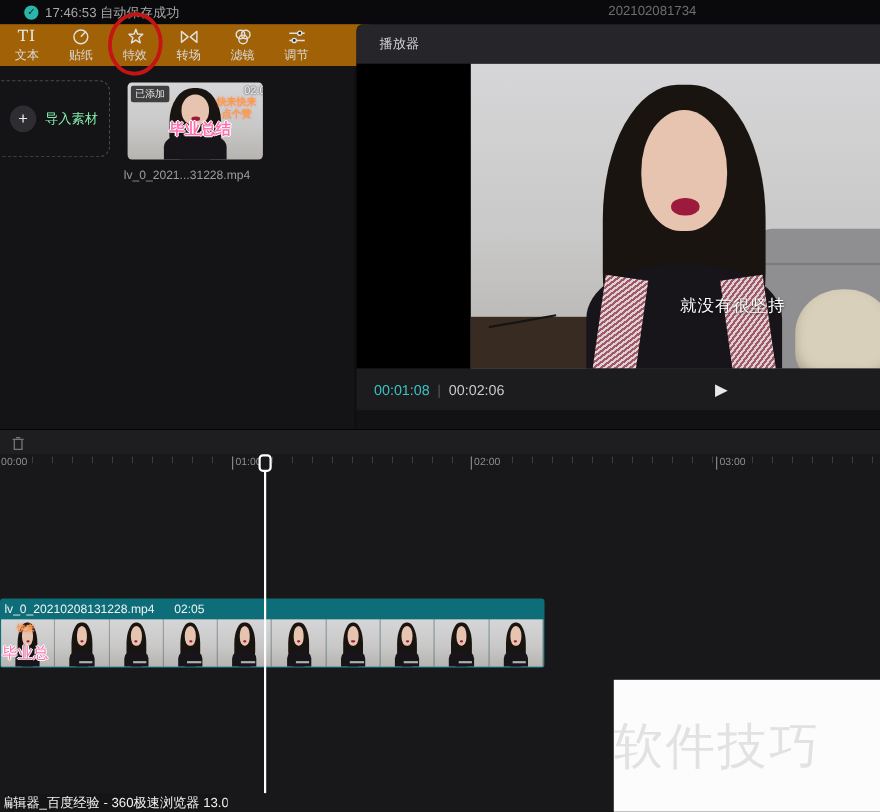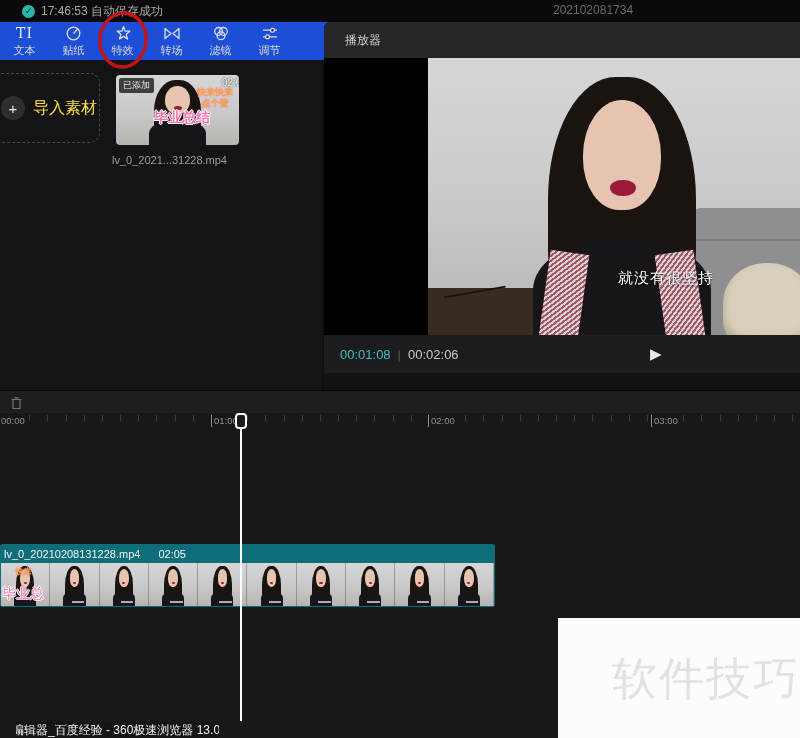--- a/index.html
+++ b/index.html
@@ -14,44 +14,44 @@
   
   .topbar{left:0;top:0;width:800px;height:22px;background:#0a0a0c;}
   .autosave{left:22px;top:0;height:22px;display:flex;align-items:center;gap:6px;}
   .check-circle{width:13px;height:13px;border-radius:50%;background:#2ab5aa;color:#06211f;
     font-size:9px;font-weight:bold;display:flex;align-items:center;justify-content:center;}
   .autosave-text{font-size:12px;color:#a9a9a9;}
   .session-id{left:553px;top:3px;font-size:12px;color:#6d6d6d;}
 
   
   .left-panel{left:0;top:22px;width:322px;height:368px;background:#141417;}
-  .toolbar{left:0;top:0;width:336px;height:38px;background:#1d4ed8;display:flex;border-bottom:1px solid #101012;}
+  .toolbar{left:0;top:0;width:336px;height:38px;background:#a16207;display:flex;border-bottom:1px solid #101012;}
   .tb-item{width:49px;height:38px;display:flex;flex-direction:column;align-items:center;justify-content:center;gap:1px;cursor:pointer;}
   .tb-icon{height:17px;display:flex;align-items:center;justify-content:center;color:#e3e3e3;}
   .tb-icon svg{stroke:#e0e0e0;fill:none;stroke-width:1.3;}
   .tb-icon.ti{font-family:"DejaVu Serif","Liberation Serif",serif;font-size:14px;color:#ececec;letter-spacing:1px;}
   .tb-label{font-size:11px;color:#d9d9d9;}
 
   .annotation-ellipse{left:95px;top:10px;z-index:60;pointer-events:none;}
 
   .media-panel{left:0;top:38px;width:322px;height:330px;background:#141417;overflow:hidden;}
   .import-btn{left:-14px;top:13px;width:114px;height:70px;border:1px dashed #4a4a4c;border-radius:10px;
     display:flex;align-items:center;justify-content:center;gap:8px;cursor:pointer;padding-left:12px;box-sizing:border-box;}
   .plus-circle{width:24px;height:24px;border-radius:50%;background:#2e2e32;color:#eaeaea;font-size:15px;
     display:flex;align-items:center;justify-content:center;}
-  .import-label{font-size:16px;color:#fde047;}
+  .import-label{font-size:12px;color:#86efac;}
 
   .clip-card{left:116px;top:15px;width:123px;height:70px;border-radius:4px;overflow:hidden;cursor:pointer;}
   .added-badge{left:3px;top:3px;background:rgba(25,25,25,.8);color:#e8e8e8;font-size:9px;padding:1px 4px;border-radius:2px;z-index:5;}
   .clip-duration{right:-8px;top:2px;color:#f2f2f2;font-size:10px;z-index:5;text-shadow:0 0 2px #000;}
   .ov-small{right:6px;top:12px;z-index:5;font-size:9px;font-weight:bold;color:#f6a23c;text-align:center;line-height:1.25;
     text-shadow:0 0 2px rgba(255,120,170,.8);white-space:pre-line;}
   .ov-title{left:50%;top:48%;transform:translateX(-42%);z-index:5;font-size:14px;font-weight:bold;color:#ff6fae;
     text-shadow:-1px 0 #fff,1px 0 #fff,0 -1px #fff,0 1px #fff;white-space:nowrap;}
-  .clip-filename{left:112px;top:94px;width:116px;text-align:left;font-size:11px;color:#9c9c9c;}
+  .clip-filename{left:112px;top:94px;width:116px;text-align:center;font-size:11px;color:#9c9c9c;}
 
   
   .scene{position:relative;overflow:hidden;background:linear-gradient(180deg,#d6d6d8 0%,#c9c9c9 55%,#b7b4b0 100%);}
   .scene .hair{position:absolute;left:31%;top:7%;width:38%;height:96%;background:#1a1410;border-radius:46% 46% 36% 36%;}
   .scene .face{position:absolute;left:40%;top:15%;width:20%;height:40%;background:#e6c4b0;border-radius:50% 50% 46% 46%;}
   .scene .lips{position:absolute;left:47%;top:44%;width:6.5%;height:6%;background:#9c1b3c;border-radius:50%;}
   .scene .torso{position:absolute;left:27%;top:66%;width:46%;height:42%;background:#17151a;border-radius:42% 42% 0 0;}
   .scene .vest-l,.scene .vest-r{position:absolute;top:70%;width:10%;height:34%;
     background:repeating-linear-gradient(135deg,#a85a70 0 2px,#e8dcd9 2px 4px);opacity:.95;}
   .scene .vest-l{left:30%;transform:rotate(8deg);}
@@ -100,24 +100,24 @@
   .track-header{height:19px;display:flex;align-items:center;gap:18px;padding-left:4px;}
   .track-filename{font-size:11px;color:#f3f3f3;white-space:nowrap;}
   .track-duration{font-size:11px;color:#f3f3f3;}
   .filmstrip{position:absolute;left:1px;right:1px;top:19px;bottom:1px;display:flex;}
   .cell{flex:1 0 auto;width:45.4px;height:100%;border-right:1px solid rgba(0,0,0,.25);}
   .cell-ov-title{position:absolute;left:2%;top:52%;font-size:14px;font-weight:normal;color:#ff6fae;z-index:6;
     text-shadow:-1px 0 #fff,1px 0 #fff,0 -1px #fff,0 1px #fff;white-space:nowrap;}
   .cell-ov-small{position:absolute;left:30%;top:8%;font-size:8px;font-weight:bold;color:#f6a23c;z-index:6;
     text-shadow:0 0 2px rgba(255,120,170,.8);white-space:nowrap;}
 
-  .watermark{left:558px;top:227px;width:242px;height:121px;background:#fcfcfc;display:flex;align-items:center;justify-content:flex-end;}
+  .watermark{left:558px;top:227px;width:242px;height:121px;background:#fcfcfc;display:flex;align-items:center;justify-content:flex-start;}
   .watermark-text{font-size:45px;color:#e2e2e2;letter-spacing:2px;white-space:nowrap;}
 
-  .taskbar-tip{left:16px;top:331px;width:203px;height:17px;background:#151515;overflow:hidden;display:flex;align-items:flex-start;}
+  .taskbar-tip{left:4px;top:331px;width:203px;height:17px;background:#151515;overflow:hidden;display:flex;align-items:flex-start;}
   .taskbar-tip span{font-size:12px;color:#f2f2f2;white-space:nowrap;margin-left:-4px;}
 </style>
 </head>
 <body>
 
 <div class="abs topbar">
   <div class="abs autosave">
     <span class="check-circle">✓</span>
     <span class="autosave-text">17:46:53 自动保存成功</span>
   </div>

